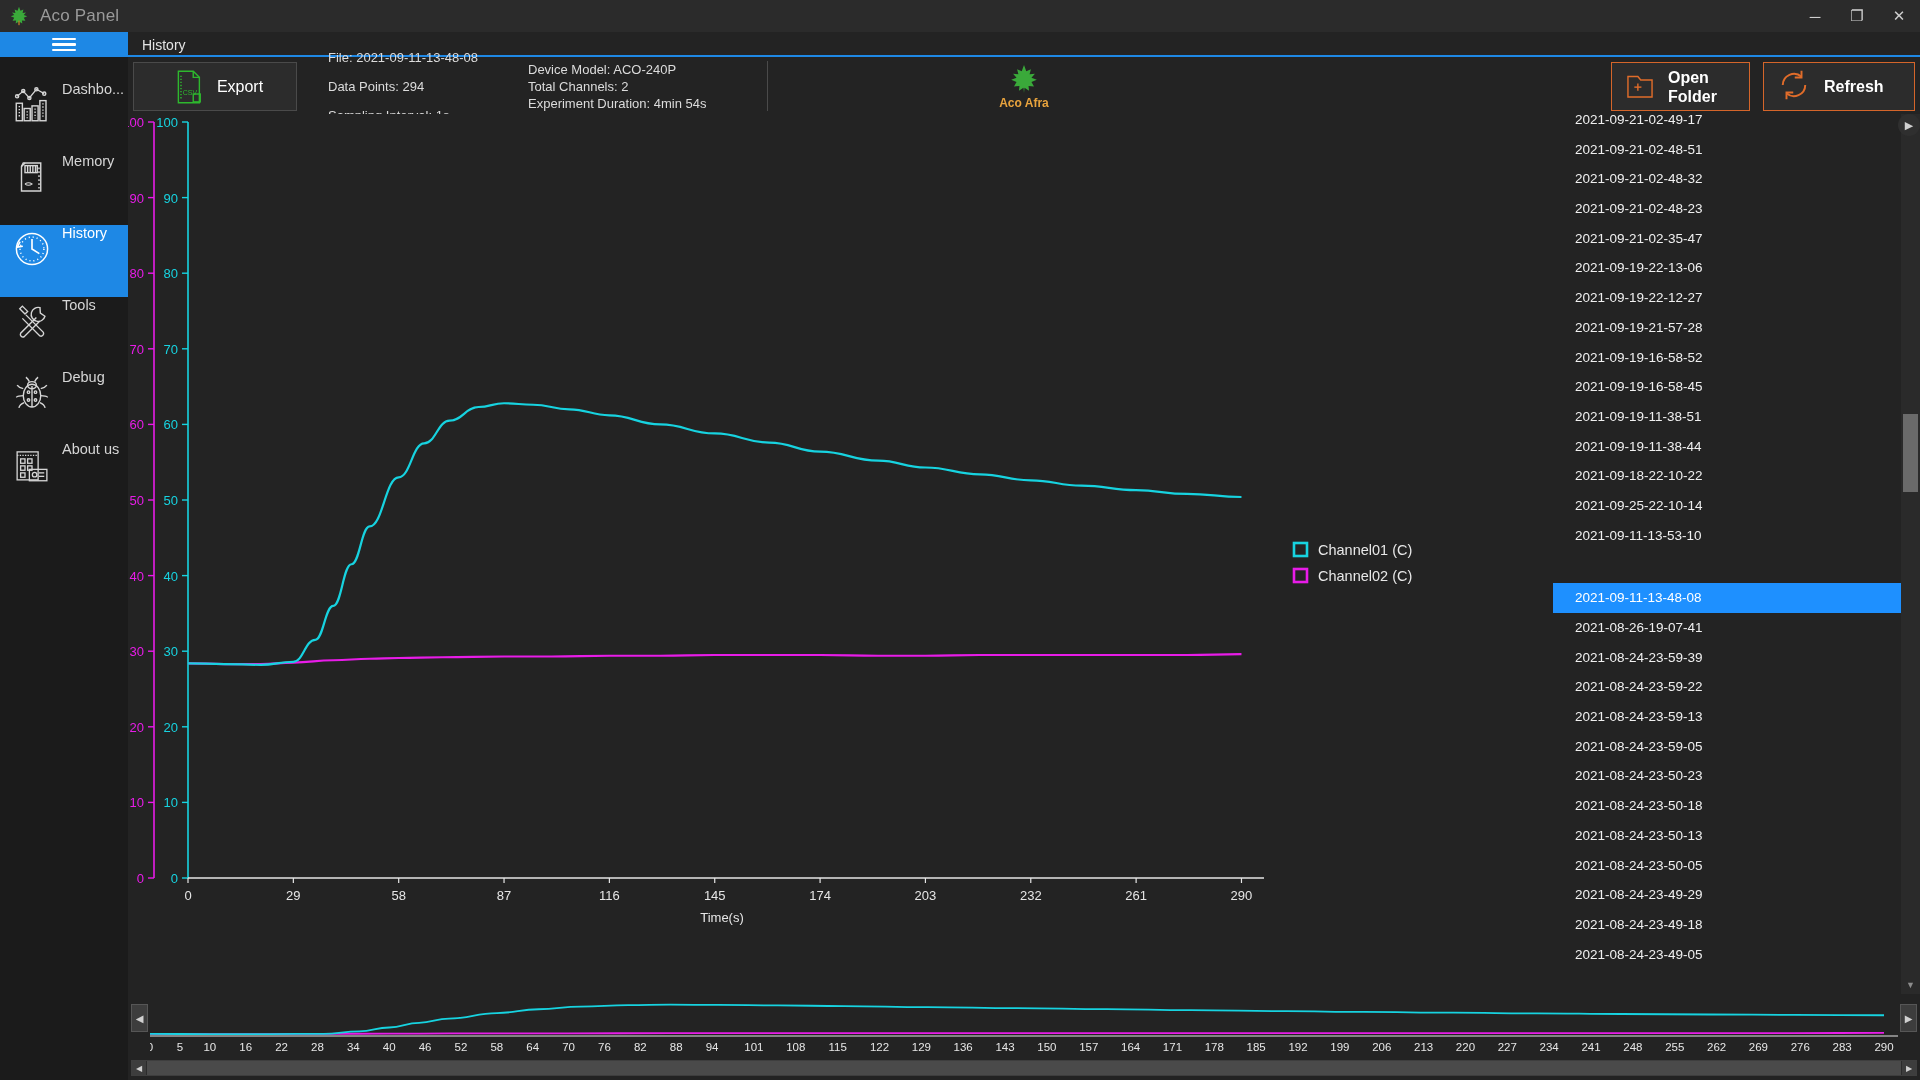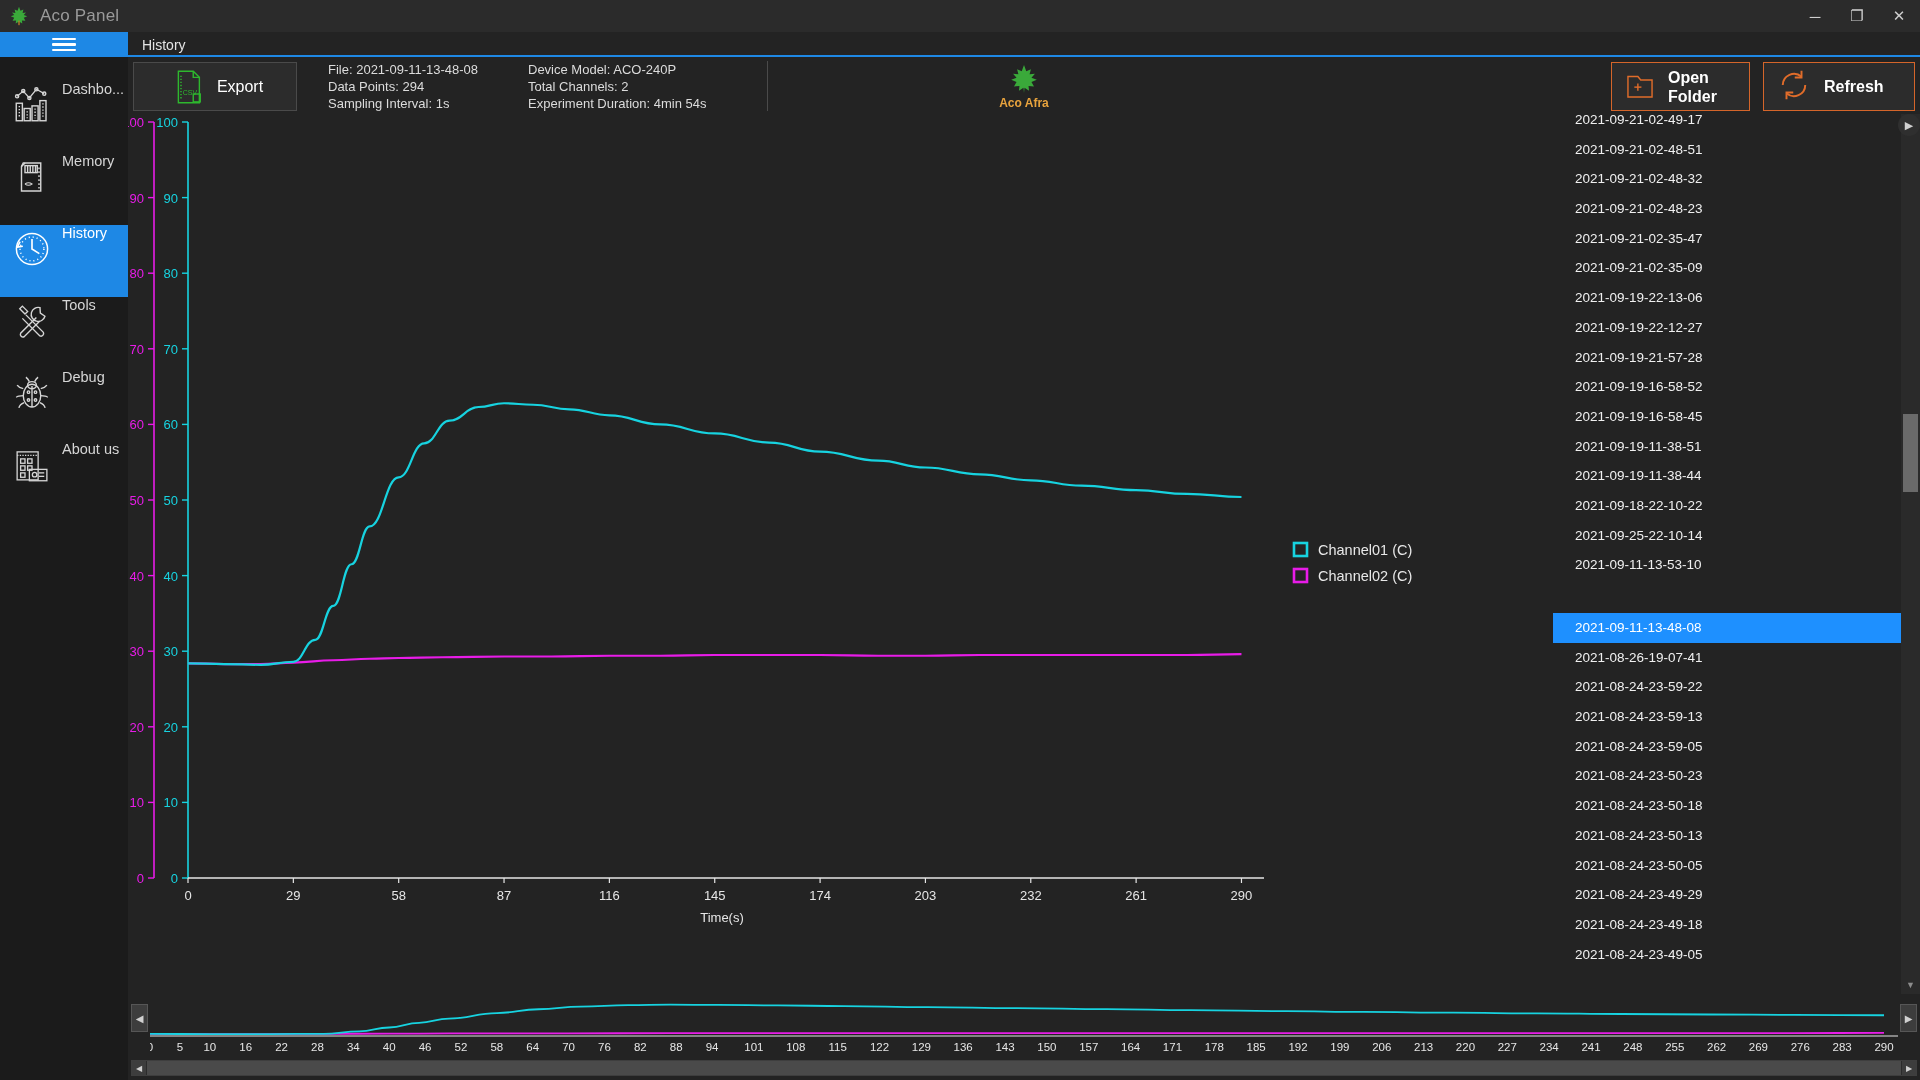--- a/index.html
+++ b/index.html
@@ -71,21 +71,21 @@
     display: flex; align-items: center; justify-content: center; gap: 8px;
   }
   .csv-icon { width: 42px; height: 42px; position: relative; }
   .export-label { color: #fff; font-size: 16px; font-weight: normal; }
 
   .info-block {
     position: absolute; left: 200px; top: 4px; height: 50px;
     display: flex; border-right: 1px solid #4a4a4a; padding-right: 14px;
   }
   .info-col { display: flex; flex-direction: column; justify-content: center; }
-  .info-col.c1 { width: 200px; }
+  .info-col.c1 { width: 200px; gap: 12px; }
   .info-col.c2 { width: 225px; }
   .info-line { color: #dcdcdc; font-size: 13px; line-height: 17px; white-space: nowrap; }
 
   .brand {
     position: absolute; left: 50%; transform: translateX(-50%); top: 3px;
     width: 120px; height: 52px; display: flex; flex-direction: column;
     align-items: center; justify-content: center;
   }
   .brand-name { color: #e8a33d; font-size: 12px; font-weight: bold; margin-top: 1px; }
 
@@ -440,33 +440,33 @@
       </svg>
   </div>
 
   <div class="filelist-wrap">
     <div class="filelist" id="filelist">
         <div class="file-item">2021-09-21-02-49-17</div>
         <div class="file-item">2021-09-21-02-48-51</div>
         <div class="file-item">2021-09-21-02-48-32</div>
         <div class="file-item">2021-09-21-02-48-23</div>
         <div class="file-item">2021-09-21-02-35-47</div>
-        <div class="file-item">2021-09-21-02-35-09</div>
         <div class="file-item">2021-09-19-22-13-06</div>
         <div class="file-item">2021-09-19-22-12-27</div>
         <div class="file-item">2021-09-19-21-57-28</div>
         <div class="file-item">2021-09-19-16-58-52</div>
         <div class="file-item">2021-09-19-16-58-45</div>
         <div class="file-item">2021-09-19-11-38-51</div>
         <div class="file-item">2021-09-19-11-38-44</div>
         <div class="file-item">2021-09-18-22-10-22</div>
         <div class="file-item">2021-09-25-22-10-14</div>
         <div class="file-item">2021-09-11-13-53-10</div>
         <div class="file-item selected">2021-09-11-13-48-08</div>
         <div class="file-item">2021-08-26-19-07-41</div>
+        <div class="file-item">2021-08-24-23-59-39</div>
         <div class="file-item">2021-08-24-23-59-22</div>
         <div class="file-item">2021-08-24-23-59-13</div>
         <div class="file-item">2021-08-24-23-59-05</div>
         <div class="file-item">2021-08-24-23-50-23</div>
         <div class="file-item">2021-08-24-23-50-18</div>
         <div class="file-item">2021-08-24-23-50-13</div>
         <div class="file-item">2021-08-24-23-50-05</div>
         <div class="file-item">2021-08-24-23-49-29</div>
         <div class="file-item">2021-08-24-23-49-18</div>
         <div class="file-item">2021-08-24-23-49-05</div>

